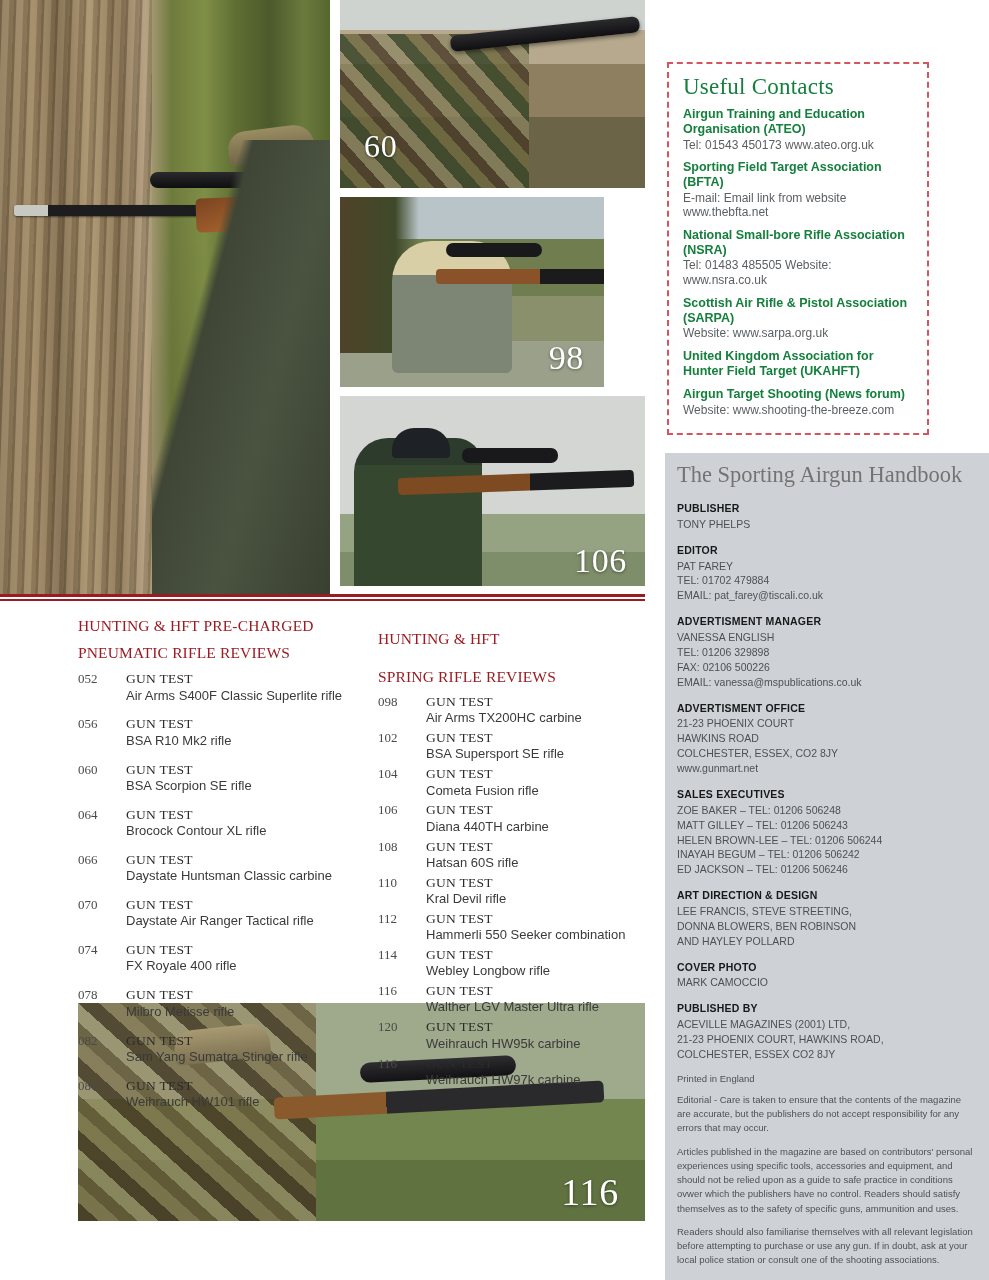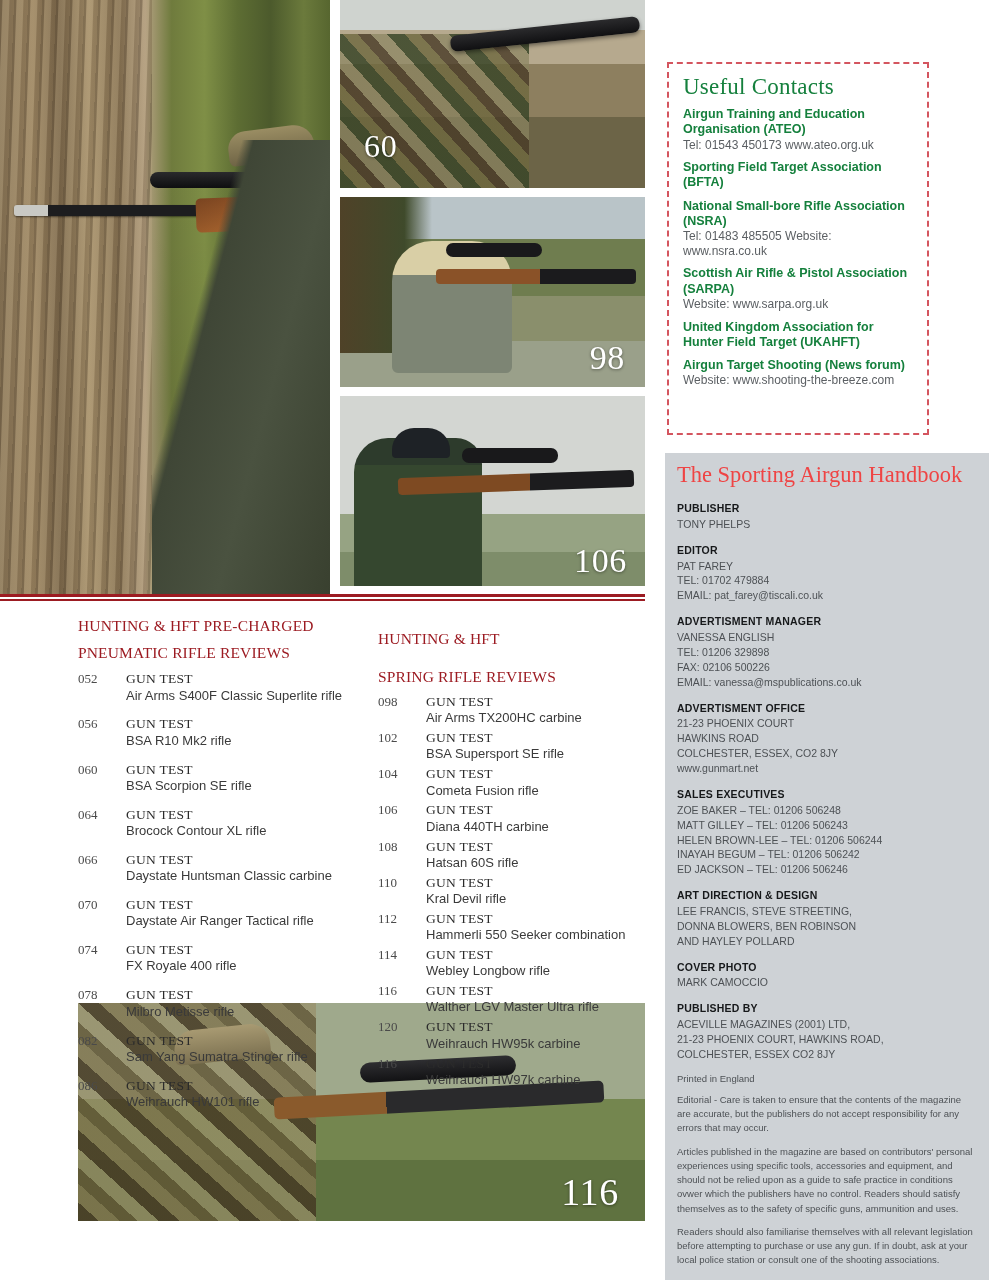--- a/index.html
+++ b/index.html
@@ -106,21 +106,21 @@
   #photo-60::after {
     content: ""; position: absolute; left: 110px; top: 26px; width: 190px; height: 16px;
     background: linear-gradient(to bottom, #2b2b2d, #101012);
     border-radius: 7px; transform: rotate(-6deg);
     box-shadow: 0 2px 4px rgba(0,0,0,.45);
   }
   #photo-60 .pagenum { left: 24px; bottom: 26px; font-size: 32px; margin-top: 23px; }
 
   
   #photo-98 {
-    left: 340px; top: 197px; width: 305px; height: 190px;
+    left: 340px; top: 197px; width: 264px; height: 190px;
     background:
       linear-gradient(to bottom, #b9c4c8 0 22%, #6f7d4f 22% 52%, #8a8f6c 52% 76%, #9aa08a 76% 100%);
   }
   #photo-98::before {
     content: ""; position: absolute; left: 0; top: 0; width: 30%; height: 82%;
     background: linear-gradient(to right, #4f4228, #3f4a2b 70%, rgba(63,74,43,0));
   }
   #photo-98 .figure {
     position: absolute; left: 52px; top: 44px; width: 120px; height: 132px;
     background: linear-gradient(to bottom, #d9cfa6 0 26%, #7d8574 26% 100%);
@@ -218,21 +218,21 @@
     font-size: 12.5px; font-weight: bold; color: #15803d; line-height: 1.22;
   }
   .contact-detail {
     font-size: 12px; color: #5b5f63; line-height: 1.22;
   }
 
   
   .masthead { position: absolute; left: 677px; top: 462px; width: 300px; }
   .masthead-title {
     font-family: "Liberation Serif", serif;
-    color: #ef4444;
+    color: #737373;
     font-size: 22.5px;
     line-height: 1.16;
     margin-bottom: 13px;
   }
   .credit-block { margin-bottom: 11px; }
   .credit-head {
     font-size: 10.5px; font-weight: bold; color: #16181a;
     letter-spacing: .02em; line-height: 1.5;
   }
   .credit-line {
@@ -324,20 +324,21 @@
 
 <div class="contacts-box">
   <div class="contacts-title">Useful Contacts</div>
   <div id="contacts-list">
       <div class="contact-entry">
         <div class="contact-name">Airgun Training and Education Organisation (ATEO)</div>
         <div class="contact-detail">Tel: 01543 450173 www.ateo.org.uk</div>
       </div>
       <div class="contact-entry">
         <div class="contact-name">Sporting Field Target Association (BFTA)</div>
+        <div class="contact-detail">E-mail: Email link from website www.thebfta.net</div>
       </div>
       <div class="contact-entry">
         <div class="contact-name">National Small-bore Rifle Association (NSRA)</div>
         <div class="contact-detail">Tel: 01483 485505 Website: www.nsra.co.uk</div>
       </div>
       <div class="contact-entry">
         <div class="contact-name">Scottish Air Rifle &amp; Pistol Association (SARPA)</div>
         <div class="contact-detail">Website: www.sarpa.org.uk</div>
       </div>
       <div class="contact-entry">

